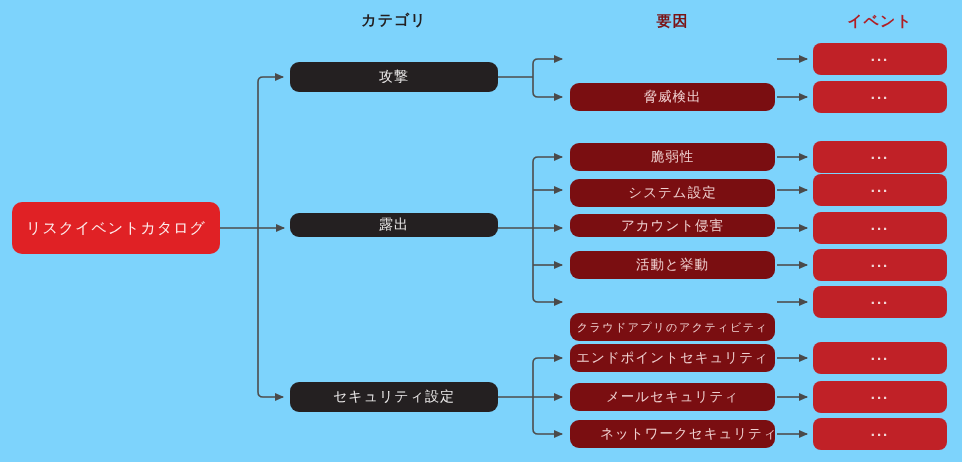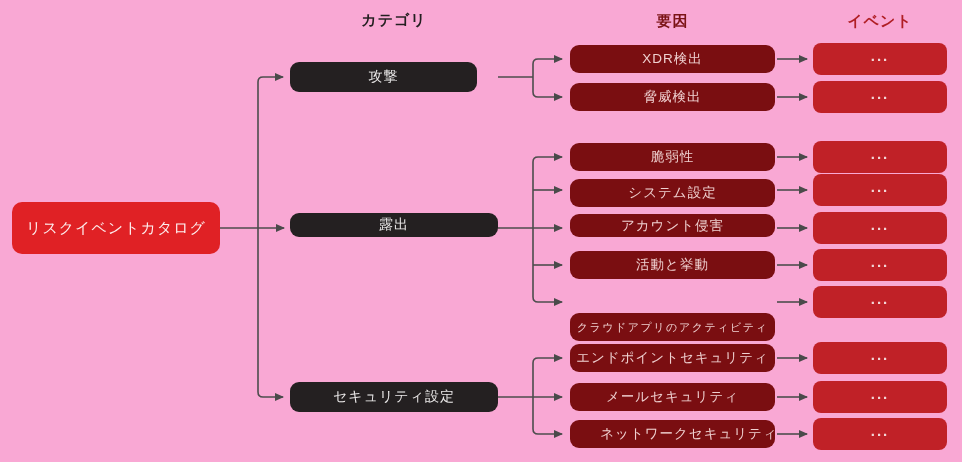--- a/index.html
+++ b/index.html
@@ -1,17 +1,17 @@
 <!DOCTYPE html>
 <html><head>
 <meta charset="utf-8">
 <style>
   html,body{margin:0;padding:0;background:#ffffff;}
   body{font-family:"Liberation Sans","DejaVu Sans",sans-serif;}
-  .canvas{position:relative;width:962px;height:462px;background:#f9a8d4;overflow:hidden;}
+  .canvas{position:relative;width:962px;height:462px;background:#7dd3fc;overflow:hidden;}
   svg.wires{position:absolute;left:0;top:0;width:962px;height:462px;}
   .node{position:absolute;display:flex;align-items:center;justify-content:center;
         box-sizing:border-box;text-align:center;white-space:nowrap;}
   .hdr{position:absolute;font-weight:bold;font-size:15px;text-align:center;letter-spacing:1px;}
   .hdr-category{color:#231f20;}
   .hdr-factor{color:#7b1416;}
   .hdr-event{color:#b01e24;}
   .root-node{background:#e02125;color:#fdeeee;border-radius:10px;font-size:15px;letter-spacing:1px;}
   .cat-node{background:#242021;color:#ebe9e9;border-radius:9px;font-size:14px;letter-spacing:1px;}
   .factor-node{background:#7a0e11;color:#efd0d0;border-radius:9px;font-size:13.5px;letter-spacing:1px;}
@@ -62,25 +62,24 @@
       <path d="M 777 434 H 807" marker-end="url(#arr)"></path>
     </g>
   </svg>
 
   <div class="hdr hdr-category" style="left:290px;top:11px;width:208px;">カテゴリ</div>
   <div class="hdr hdr-factor" style="left:570px;top:12px;width:205px;">要因</div>
   <div class="hdr hdr-event" style="left:813px;top:12px;width:134px;">イベント</div>
 
   <div class="node root-node" style="left:12px;top:202px;width:208px;height:52px;">リスクイベントカタログ</div>
 
-  <div class="node cat-node" style="left:290px;top:62px;width:187px;height:30px;">攻撃</div>
+  <div class="node cat-node" style="left:290px;top:62px;width:208px;height:30px;">攻撃</div>
   <div class="node cat-node" style="left:290px;top:213px;width:208px;height:24px;">露出</div>
   <div class="node cat-node" style="left:290px;top:382px;width:208px;height:30px;">セキュリティ設定</div>
 
-  <div class="node factor-node" style="left:570px;top:45px;width:205px;height:28px;">XDR検出</div>
   <div class="node factor-node" style="left:570px;top:83px;width:205px;height:28px;">脅威検出</div>
 
   <div class="node factor-node" style="left:570px;top:143px;width:205px;height:28px;">脆弱性</div>
   <div class="node factor-node" style="left:570px;top:179px;width:205px;height:28px;">システム設定</div>
   <div class="node factor-node" style="left:570px;top:214px;width:205px;height:23px;">アカウント侵害</div>
   <div class="node factor-node" style="left:570px;top:251px;width:205px;height:28px;">活動と挙動</div>
   <div class="node factor-node small" style="left:570px;top:288px;width:205px;height:28px;">クラウドアプリのアクティビティ</div>
 
   <div class="node factor-node" style="left:570px;top:344px;width:205px;height:28px;">エンドポイントセキュリティ</div>
   <div class="node factor-node" style="left:570px;top:383px;width:205px;height:28px;">メールセキュリティ</div>

